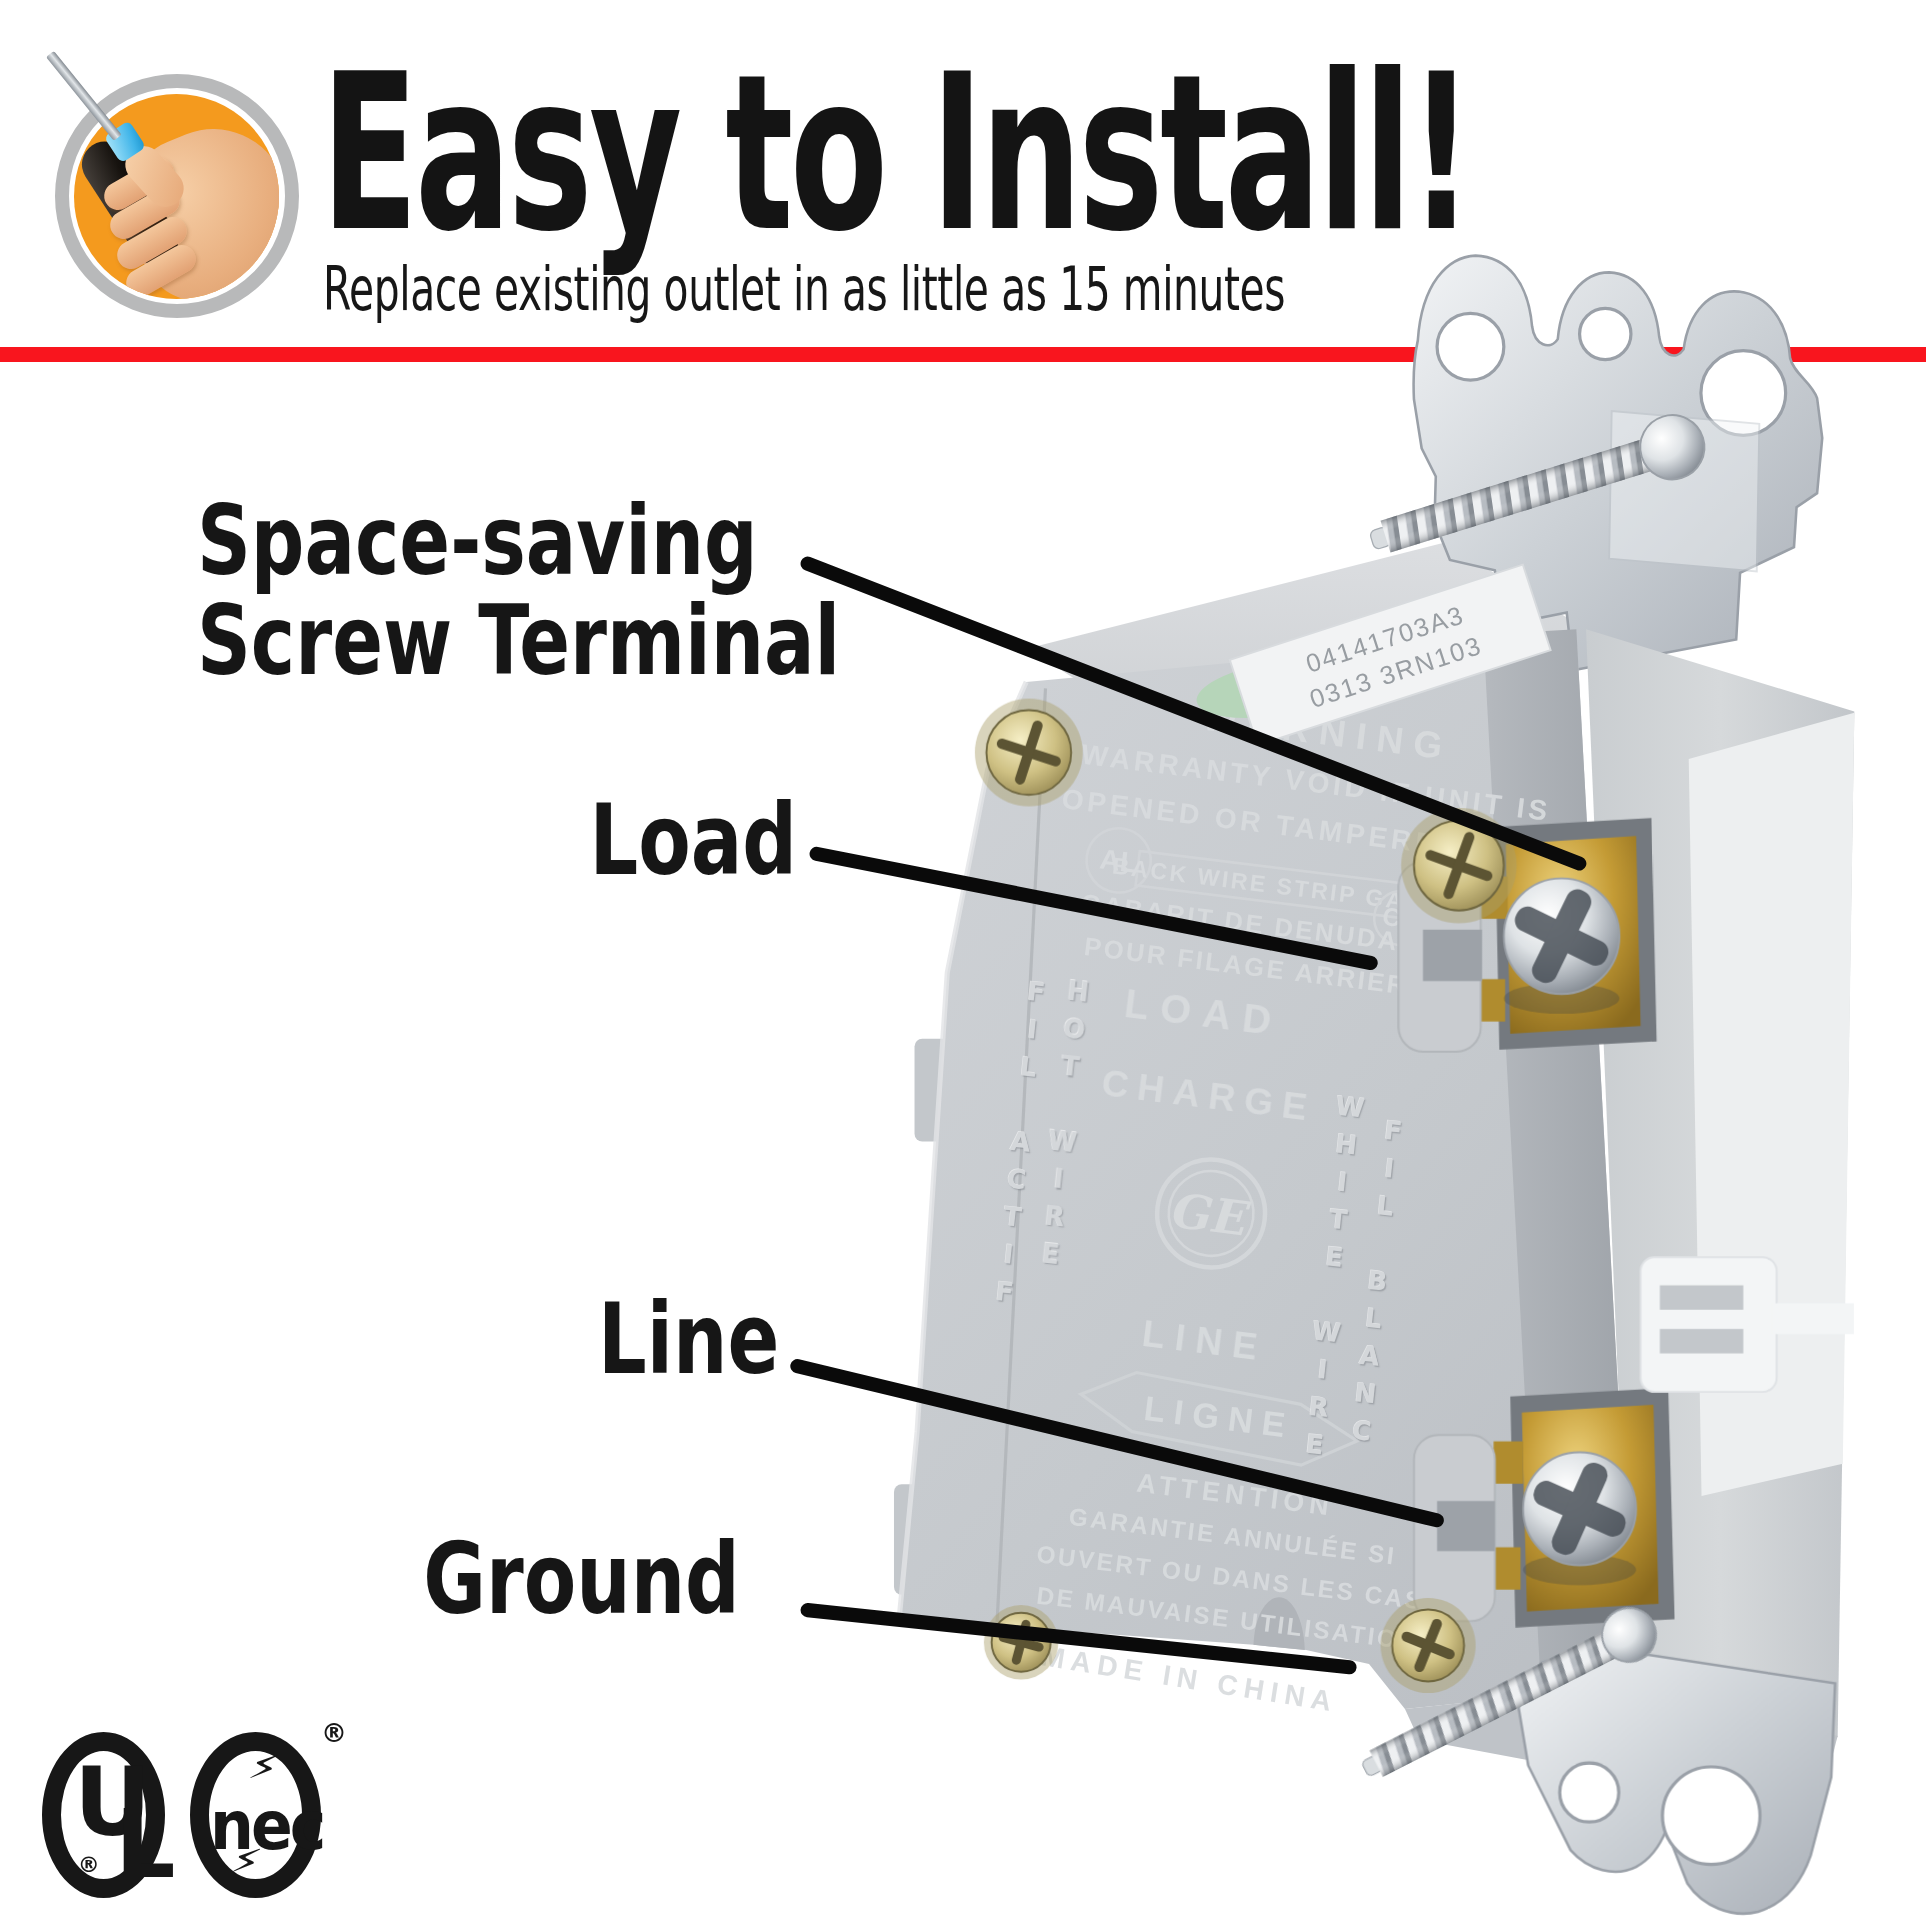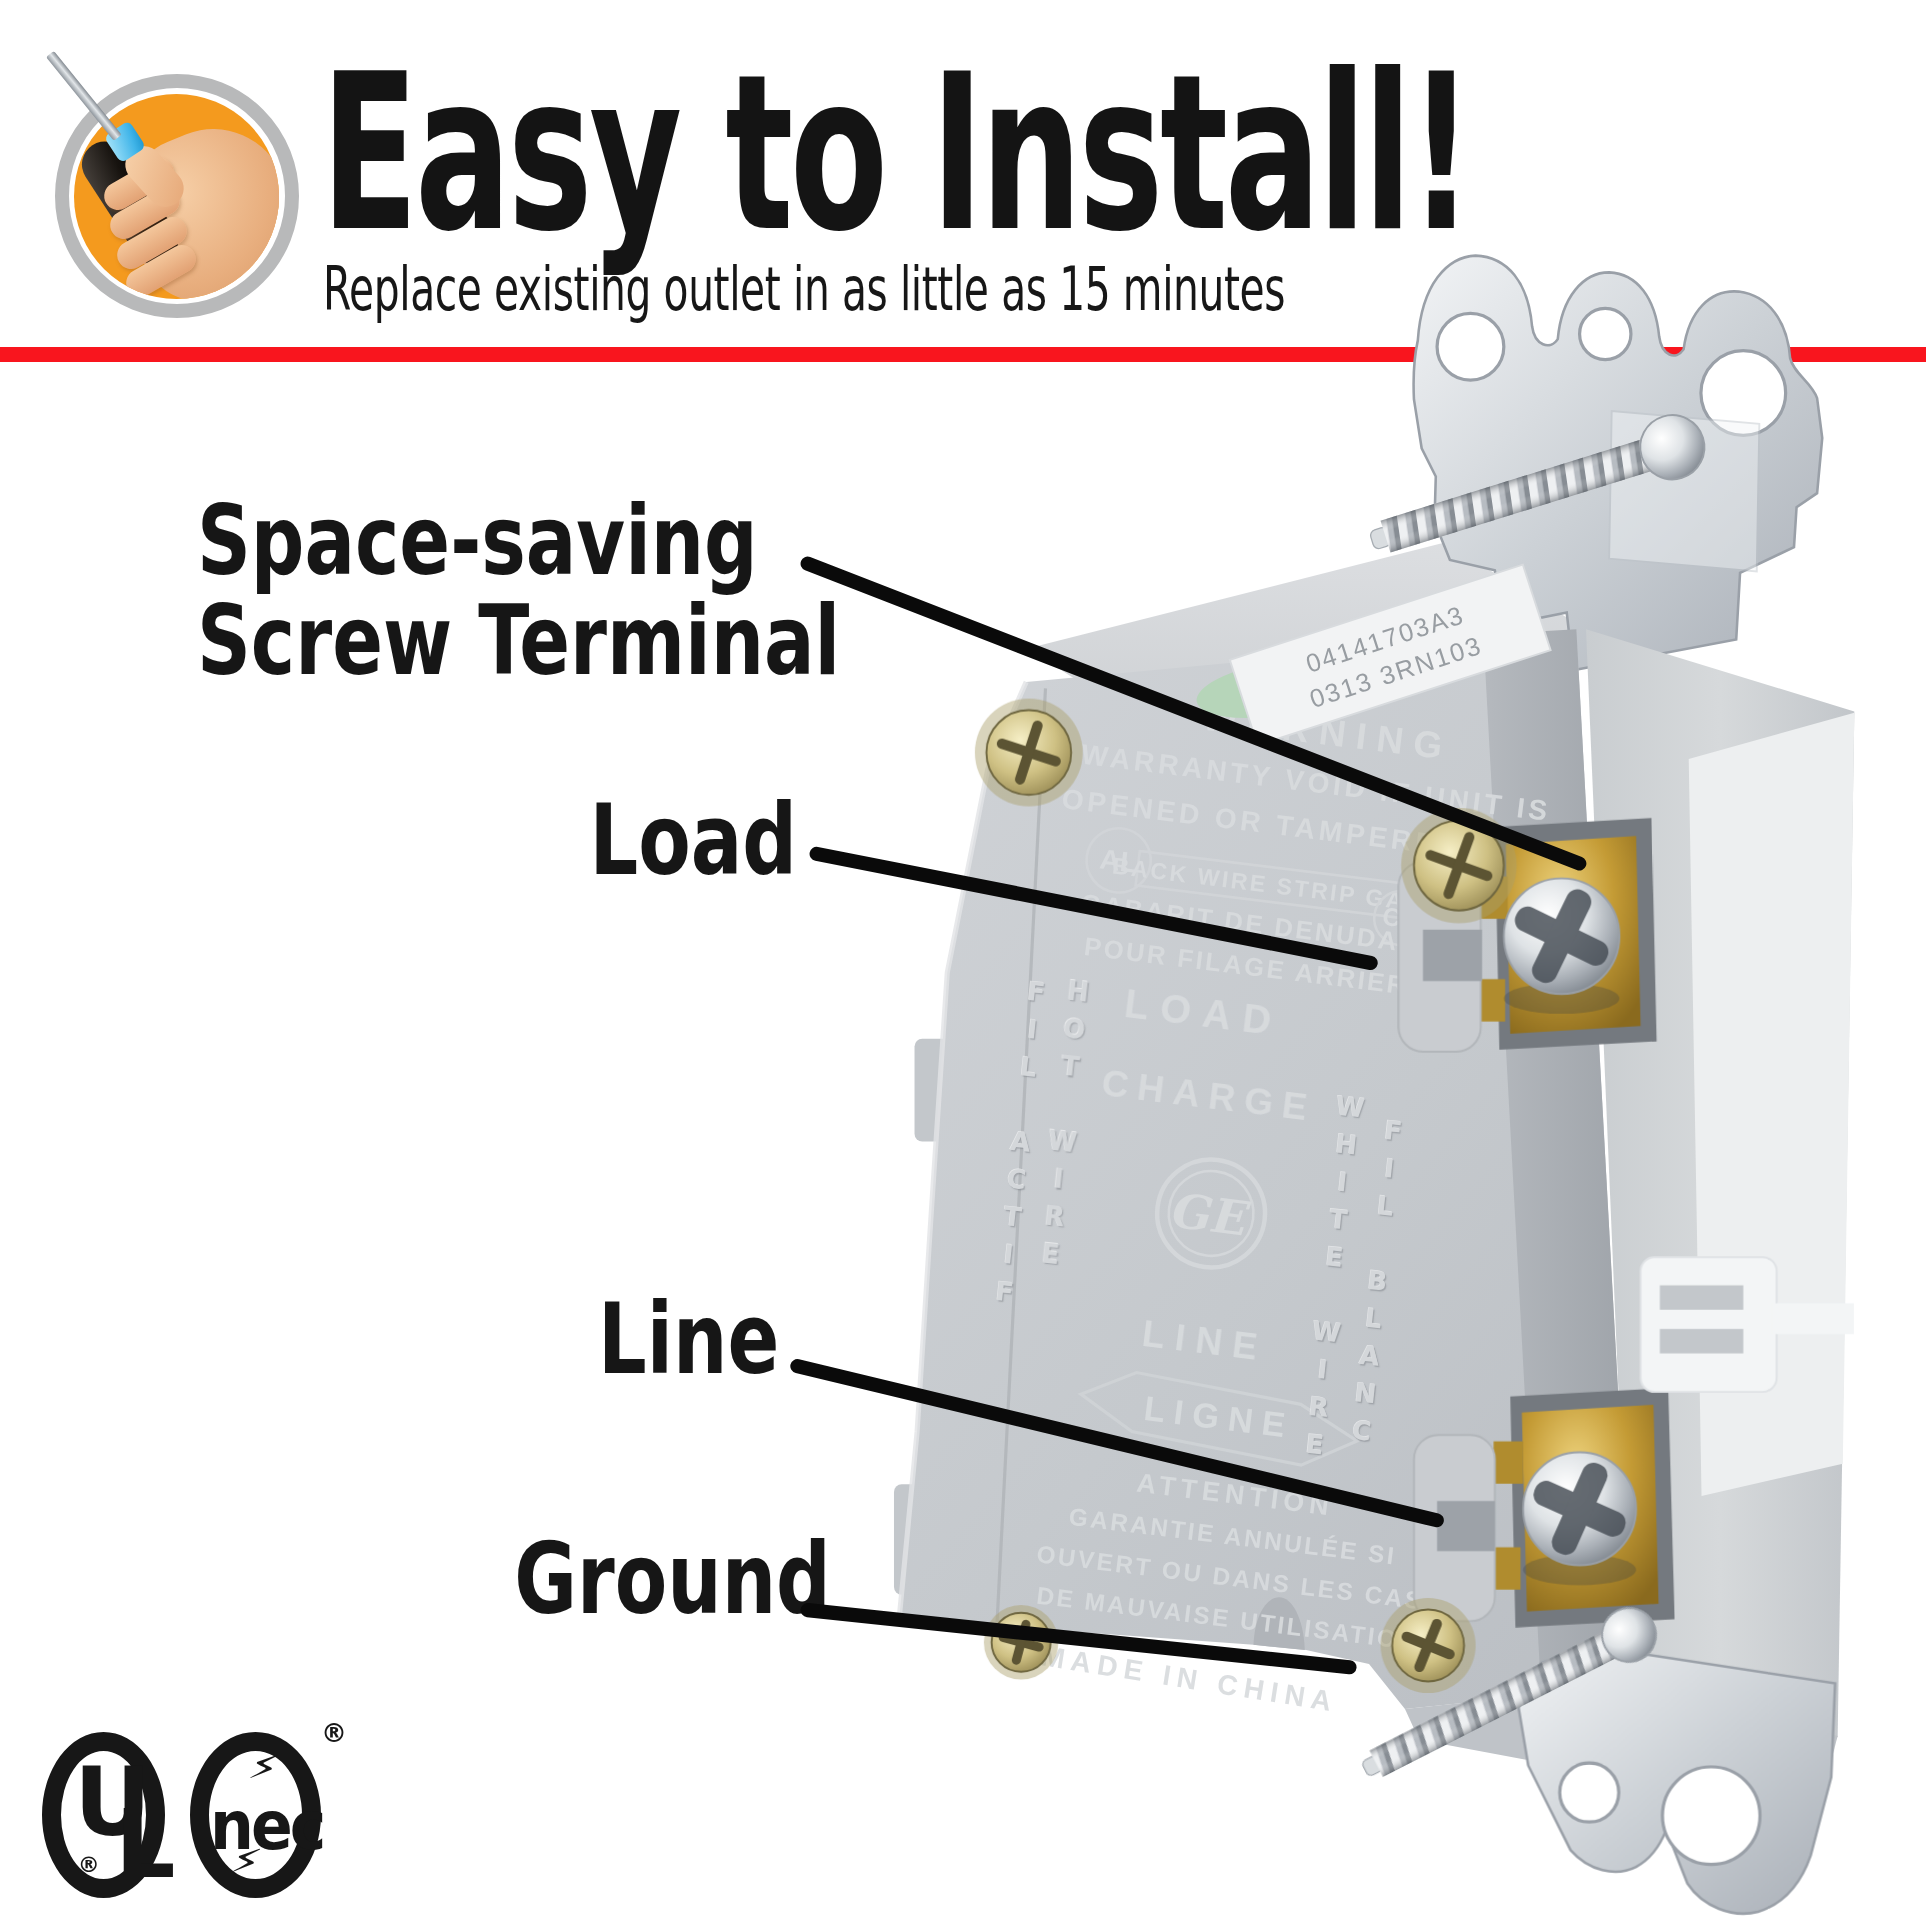--- a/index.html
+++ b/index.html
@@ -39,21 +39,21 @@
     background:linear-gradient(105deg,#a6e4fa,#41b5e9 70%,#1d96cf);transform:rotate(-33deg);z-index:4}
   .shaft{left:50px;top:49px;width:108px;height:9.6px;border-radius:2.6px;transform:rotate(51deg);
     transform-origin:0 50%;background:linear-gradient(180deg,#838a91,#e2e6e9 45%,#8e959c);z-index:4}
 
   
   .callout{color:#161616;font-weight:700;z-index:5;white-space:nowrap}
   .co-line{transform:scaleX(.78);transform-origin:center}
   .co-st{left:122px;top:492px;width:681px;text-align:center;font-size:96px;line-height:1.04}
   .co-load{right:1129px;top:783px;font-size:98px}
   .co-linelbl{right:1147px;top:1282px;font-size:98px}
-  .co-ground{right:1095px;top:1522px;font-size:98px}
+  .co-ground{right:1186px;top:1522px;font-size:98px}
   .co-right .co-line{transform-origin:right center}
 
   
   .vtext{writing-mode:vertical-rl;text-orientation:upright;font-weight:700;font-size:26px;
     letter-spacing:7.7px;color:#d4d7da;z-index:3;transform:rotate(6deg);
     text-shadow:-0.6px -0.6px 0 rgba(255,255,255,.55),1.3px 1.3px 1.3px rgba(115,120,126,.45)}
   .vt-fa{left:1005px;top:976px}
   .vt-hw{left:1049px;top:976px}
   .vt-ww{left:1317px;top:1091px}
   .vt-fb{left:1362px;top:1115px}

